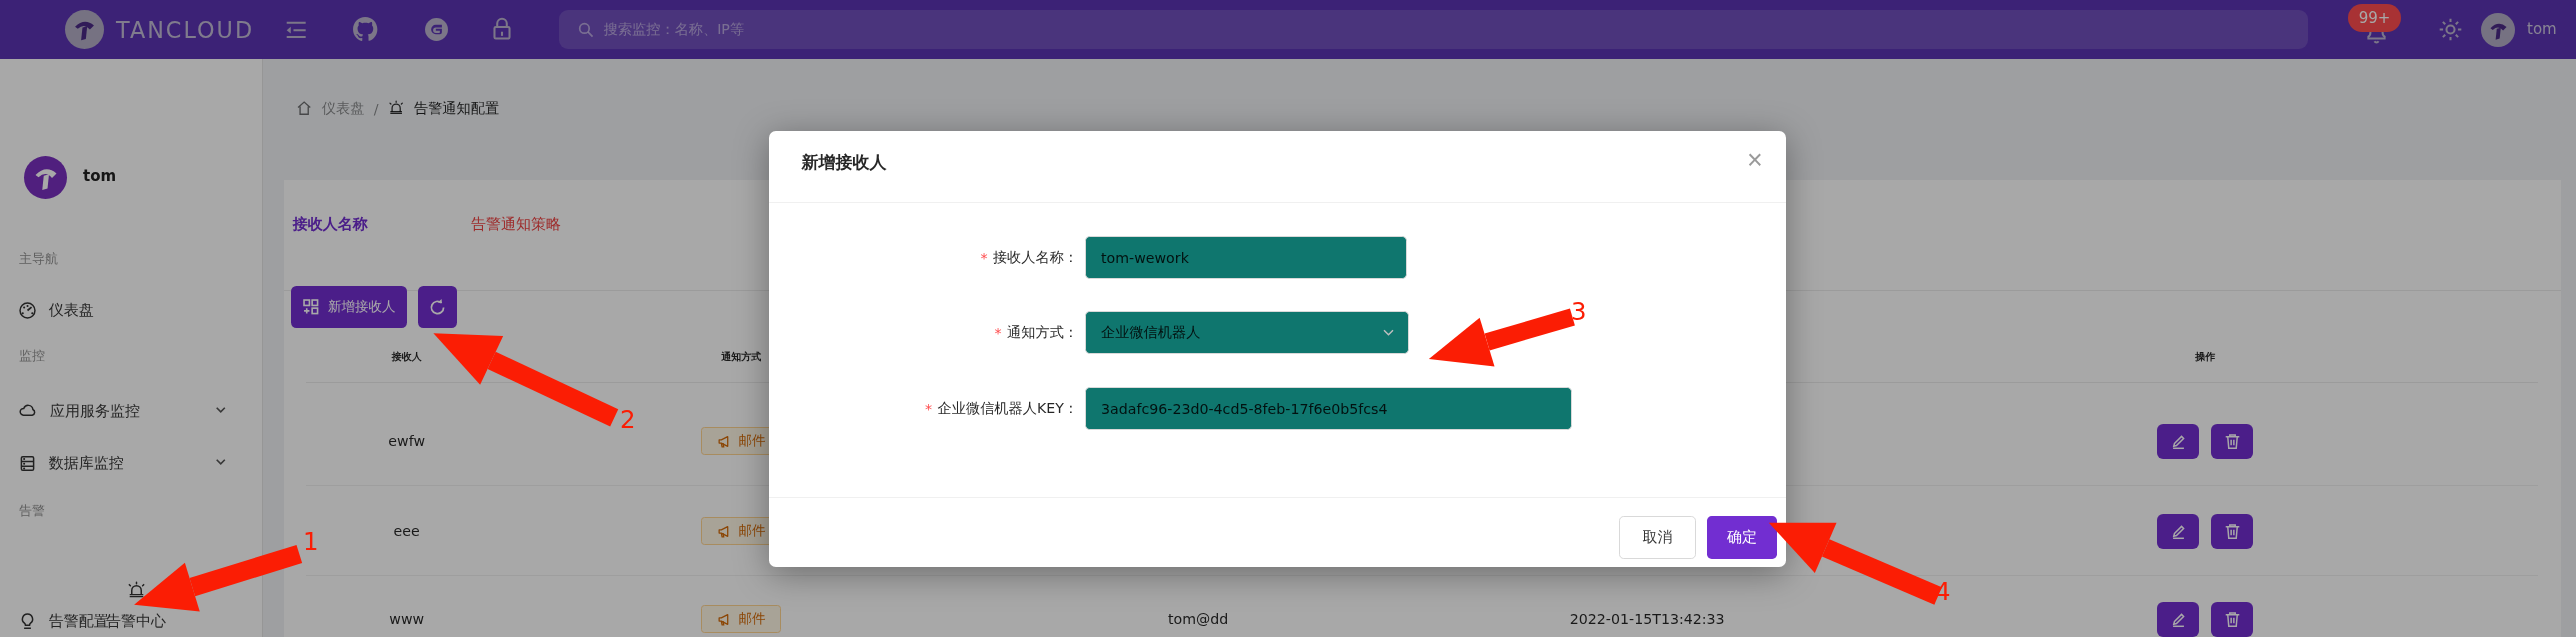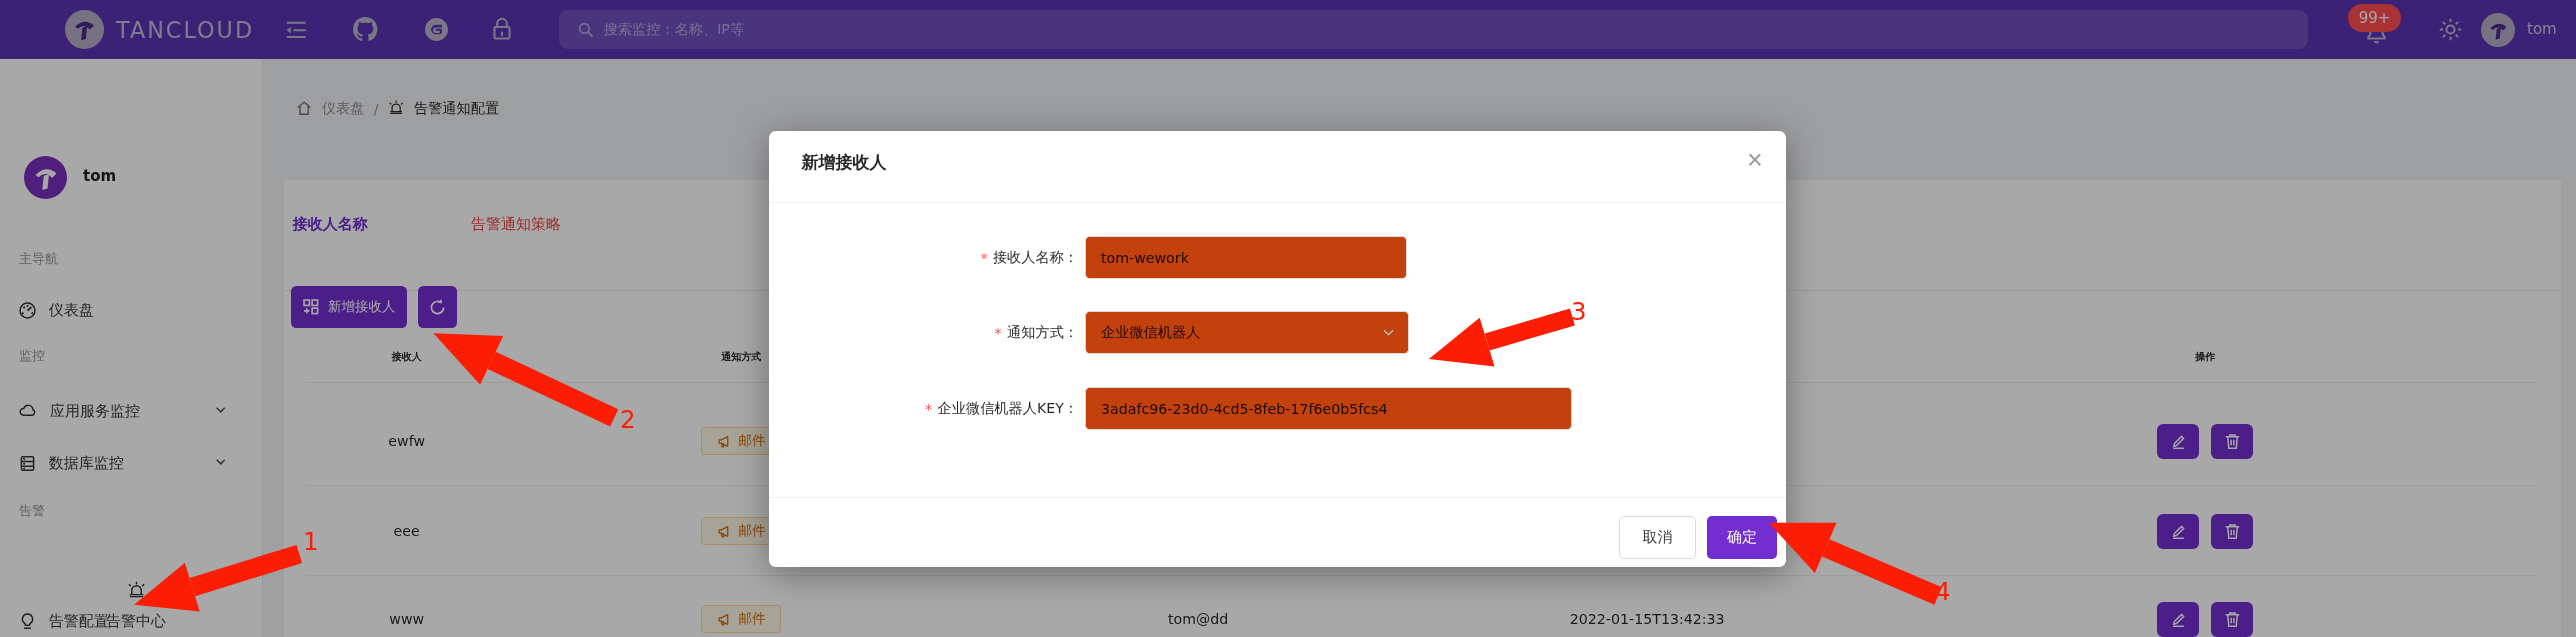--- a/index.html
+++ b/index.html
@@ -56,21 +56,21 @@
 
   
   #mask { position:absolute; top:0; left:0; width:2576px; height:638px; background:rgba(0,0,0,0.34); z-index:40; }
   #modal { position:absolute; left:769px; top:131px; width:1017px; height:436px; background:#fff; border-radius:6.8px; box-shadow:0 6.8px 34px rgba(0,0,0,0.35); z-index:50; }
   #modal-title { position:absolute; left:32.5px; top:20.3px; font-size:17px; font-weight:600; color:rgba(0,0,0,0.85); }
   #modal-close { position:absolute; right:12.2px; top:9.5px; width:38px; height:38px; font-size:27px; color:#9a9a9a; background:none; border:none; cursor:pointer; line-height:38px; text-align:center; }
   #modal-hdiv { position:absolute; left:0; top:71px; width:1017px; height:1.4px; background:#f0f0f0; }
   .form-row { position:absolute; left:0; width:1017px; height:43px; }
   .form-label { position:absolute; right:708px; top:0; height:43px; display:flex; align-items:center; gap:5.4px; font-size:14.2px; color:rgba(0,0,0,0.85); white-space:nowrap; }
   .req { color:#ff4d4f; }
-  .inp { position:absolute; left:316px; top:0; height:43px; border:1.4px solid #d9d9d9; border-radius:4.7px; background:#c2410c; font-size:14.2px; color:rgba(0,0,0,0.85); padding:0 15px; font-family:inherit; }
+  .inp { position:absolute; left:316px; top:0; height:43px; border:1.4px solid #d9d9d9; border-radius:4.7px; background:#0f766e; font-size:14.2px; color:rgba(0,0,0,0.85); padding:0 15px; font-family:inherit; }
   .sel { display:flex; align-items:center; justify-content:space-between; padding-right:12.2px;gap:19px; }
   #fr1{ top:105px; } #fr2{ top:180px; } #fr3{ top:256px; }
   #modal-fdiv { position:absolute; left:0; top:366px; width:1017px; height:1.4px; background:#f0f0f0; }
   #btn-cancel { position:absolute; left:850px; top:385px; width:77px; height:43px; background:#fff; border:1.4px solid #d9d9d9; border-radius:4.7px; font-size:15px; color:rgba(0,0,0,0.80); cursor:pointer; font-family:inherit; }
   #btn-ok { position:absolute; left:938px; top:385px; width:70px; height:43px; background:#722ed1; border:none; border-radius:4.7px; font-size:15px; color:#fff; cursor:pointer; font-family:inherit; }
 
   
   #anno { position:absolute; top:0; left:0; width:2576px; height:638px; z-index:60; pointer-events:none; }
   .anno-num { position:absolute; color:#fb1d04; font-size:24.4px; }
 </style>

